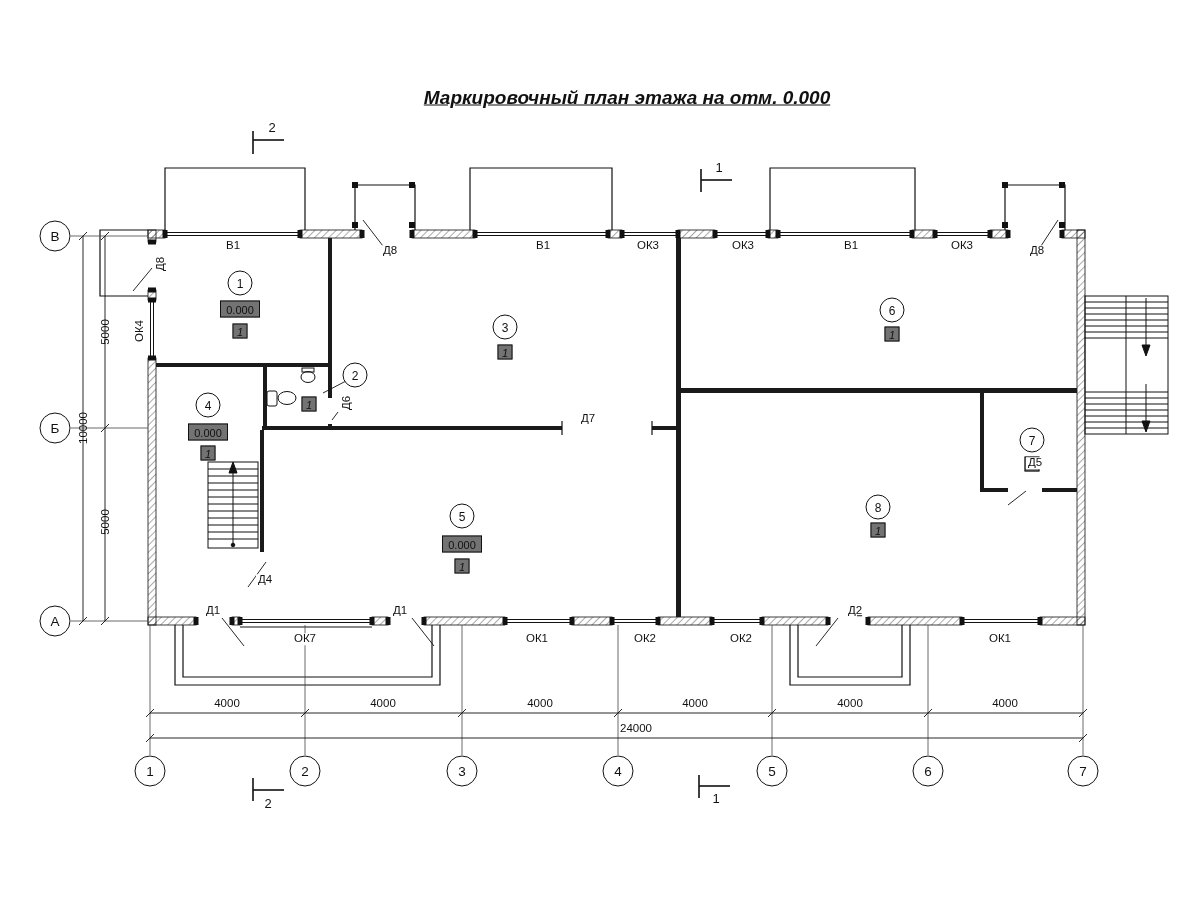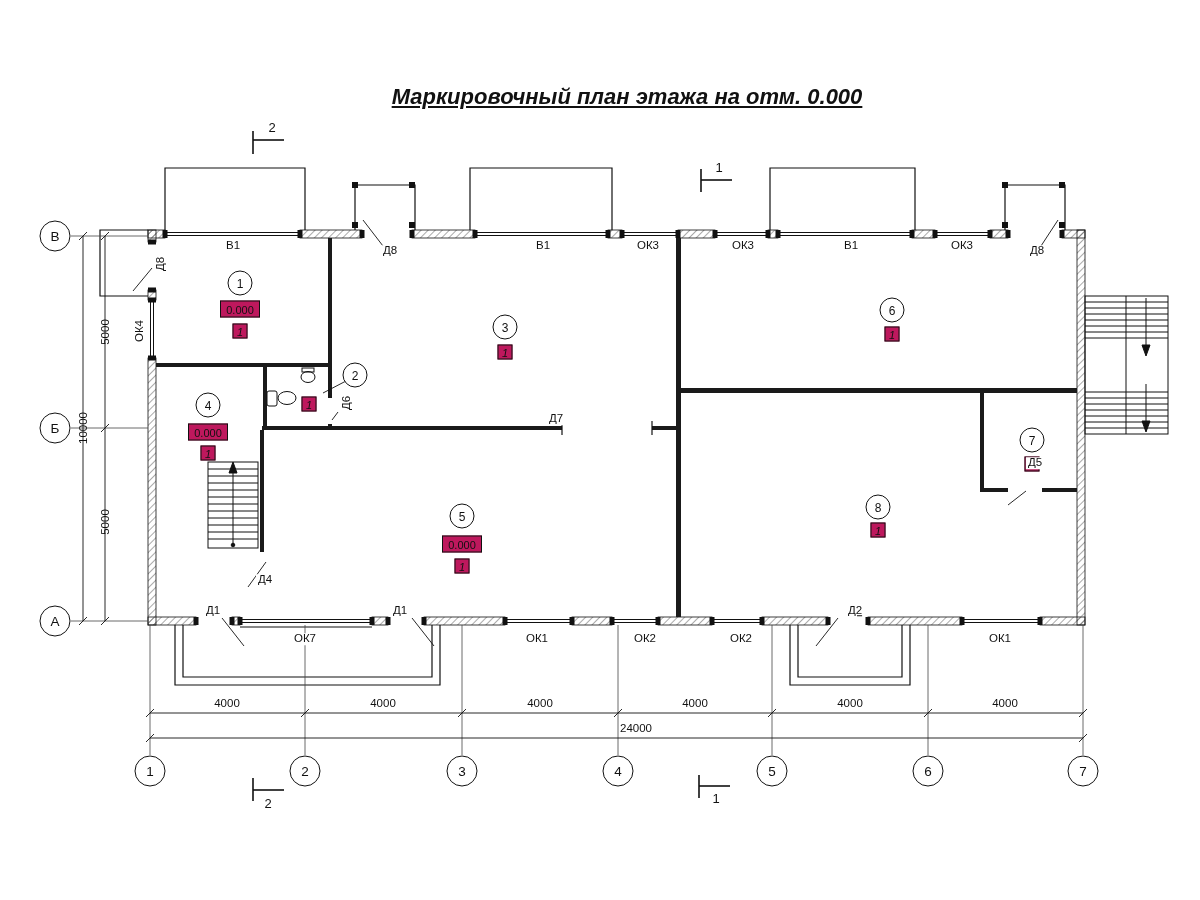--- a/index.html
+++ b/index.html
@@ -2,28 +2,28 @@
 <html><head>
 <meta charset="utf-8">
 <style>
   html,body{margin:0;padding:0;background:#fff;}
   .canvas{position:relative;width:1200px;height:900px;background:#ffffff;
           font-family:"Liberation Sans",sans-serif;color:#111;overflow:hidden;}
   svg{position:absolute;left:0;top:0;}
   .lbl{position:absolute;transform:translate(-50%,-50%);font-size:11.5px;line-height:1;
        white-space:nowrap;background:#fff;padding:0 2px;}
   .lbl.rot{transform:translate(-50%,-50%) rotate(-90deg);}
-  .title{font-size:22px;font-style:italic;font-weight:bold;text-decoration:underline;background:transparent;}
+  .title{font-size:19px;font-style:italic;font-weight:bold;text-decoration:underline;background:transparent;}
   .sec{font-size:13px;background:transparent;}
   .dim{font-size:11.5px;background:transparent;}
   .circ{position:absolute;transform:translate(-50%,-50%);border:1.3px solid #111;border-radius:50%;
         display:flex;align-items:center;justify-content:center;background:#fff;box-sizing:border-box;}
   .axisc{width:31px;height:31px;font-size:13.5px;}
   .roomc{width:25px;height:25px;font-size:12px;}
-  .box{position:absolute;transform:translate(-50%,-50%);border:1.1px solid #111;background:#be185d;
+  .box{position:absolute;transform:translate(-50%,-50%);border:1.1px solid #111;background:#737373;
        display:flex;align-items:center;justify-content:center;box-sizing:border-box;}
   .elev{min-width:40px;height:17px;font-size:11px;padding:0 3px;}
   .typeb{width:15px;height:15px;font-size:11px;font-style:italic;}
 </style>
 </head>
 <body>
 
 <div class="canvas">
 
 <svg width="1200" height="900" viewBox="0 0 1200 900">
@@ -297,21 +297,21 @@
 
 <div class="lbl" style="left:213px;top:611px;">Д1</div>
 <div class="lbl" style="left:305px;top:639px;">ОК7</div>
 <div class="lbl" style="left:400px;top:611px;">Д1</div>
 <div class="lbl" style="left:537px;top:639px;">ОК1</div>
 <div class="lbl" style="left:645px;top:639px;">ОК2</div>
 <div class="lbl" style="left:741px;top:639px;">ОК2</div>
 <div class="lbl" style="left:855px;top:611px;text-decoration:underline;">Д2</div>
 <div class="lbl" style="left:1000px;top:639px;">ОК1</div>
 
-<div class="lbl" style="left:556px;top:419px;">Д7</div>
+<div class="lbl" style="left:588px;top:419px;">Д7</div>
 <div class="lbl rot" style="left:347px;top:403px;">Д6</div>
 <div class="lbl" style="left:265px;top:580px;">Д4</div>
 <div class="lbl" style="left:1035px;top:463px;">Д5</div>
 
 <div class="lbl dim" style="left:227px;top:704px;">4000</div>
 <div class="lbl dim" style="left:383px;top:704px;">4000</div>
 <div class="lbl dim" style="left:540px;top:704px;">4000</div>
 <div class="lbl dim" style="left:695px;top:704px;">4000</div>
 <div class="lbl dim" style="left:850px;top:704px;">4000</div>
 <div class="lbl dim" style="left:1005px;top:704px;">4000</div>

